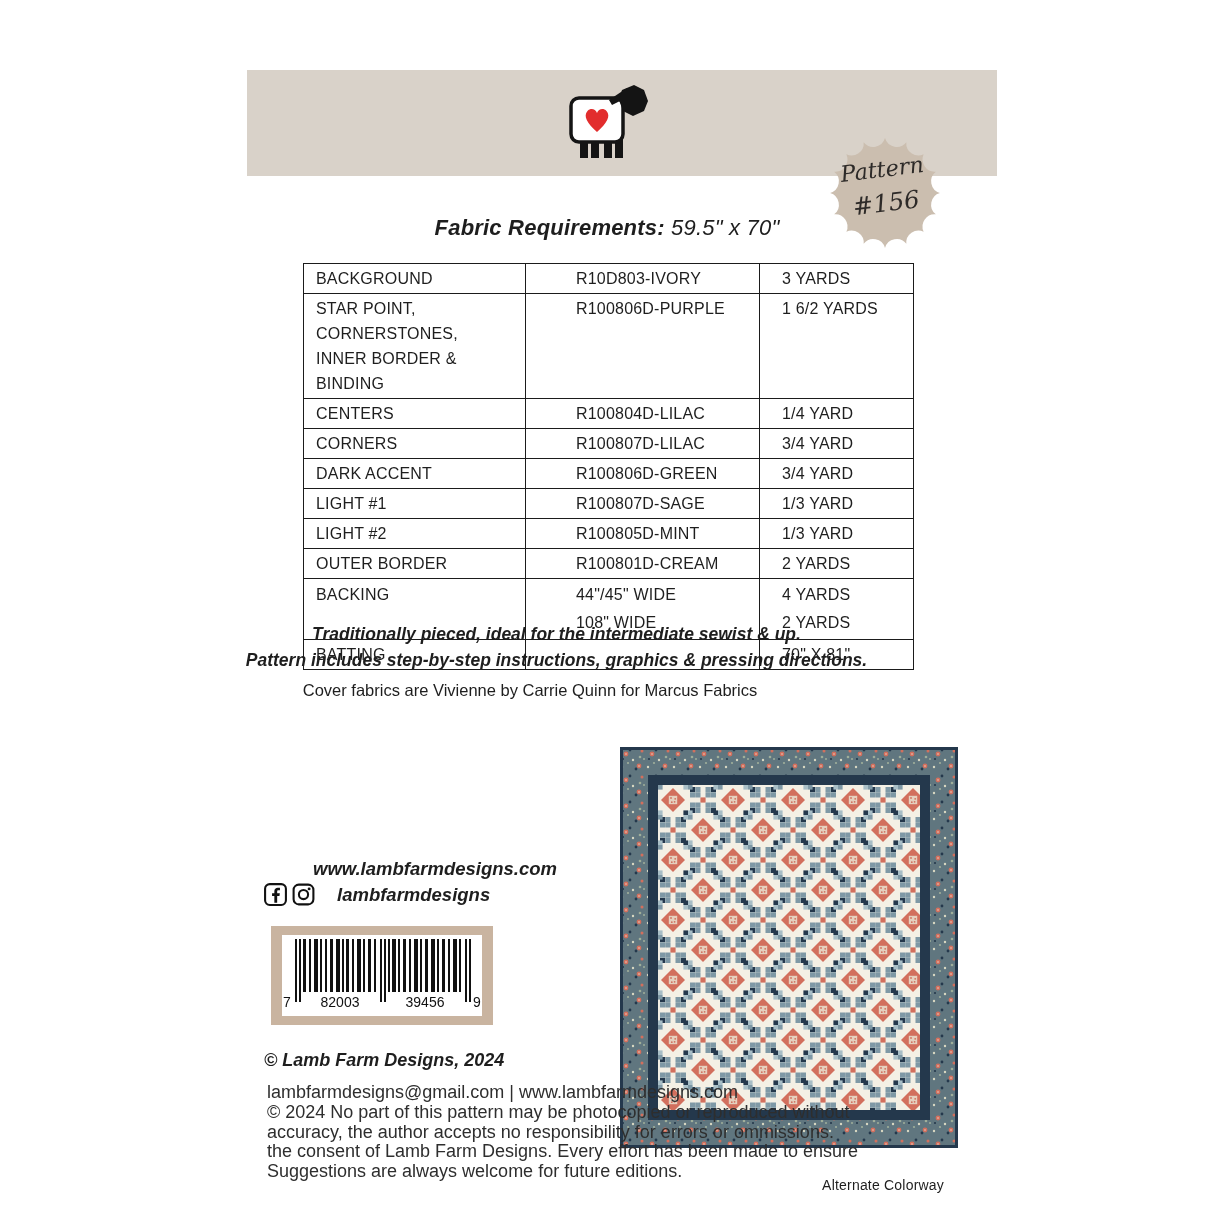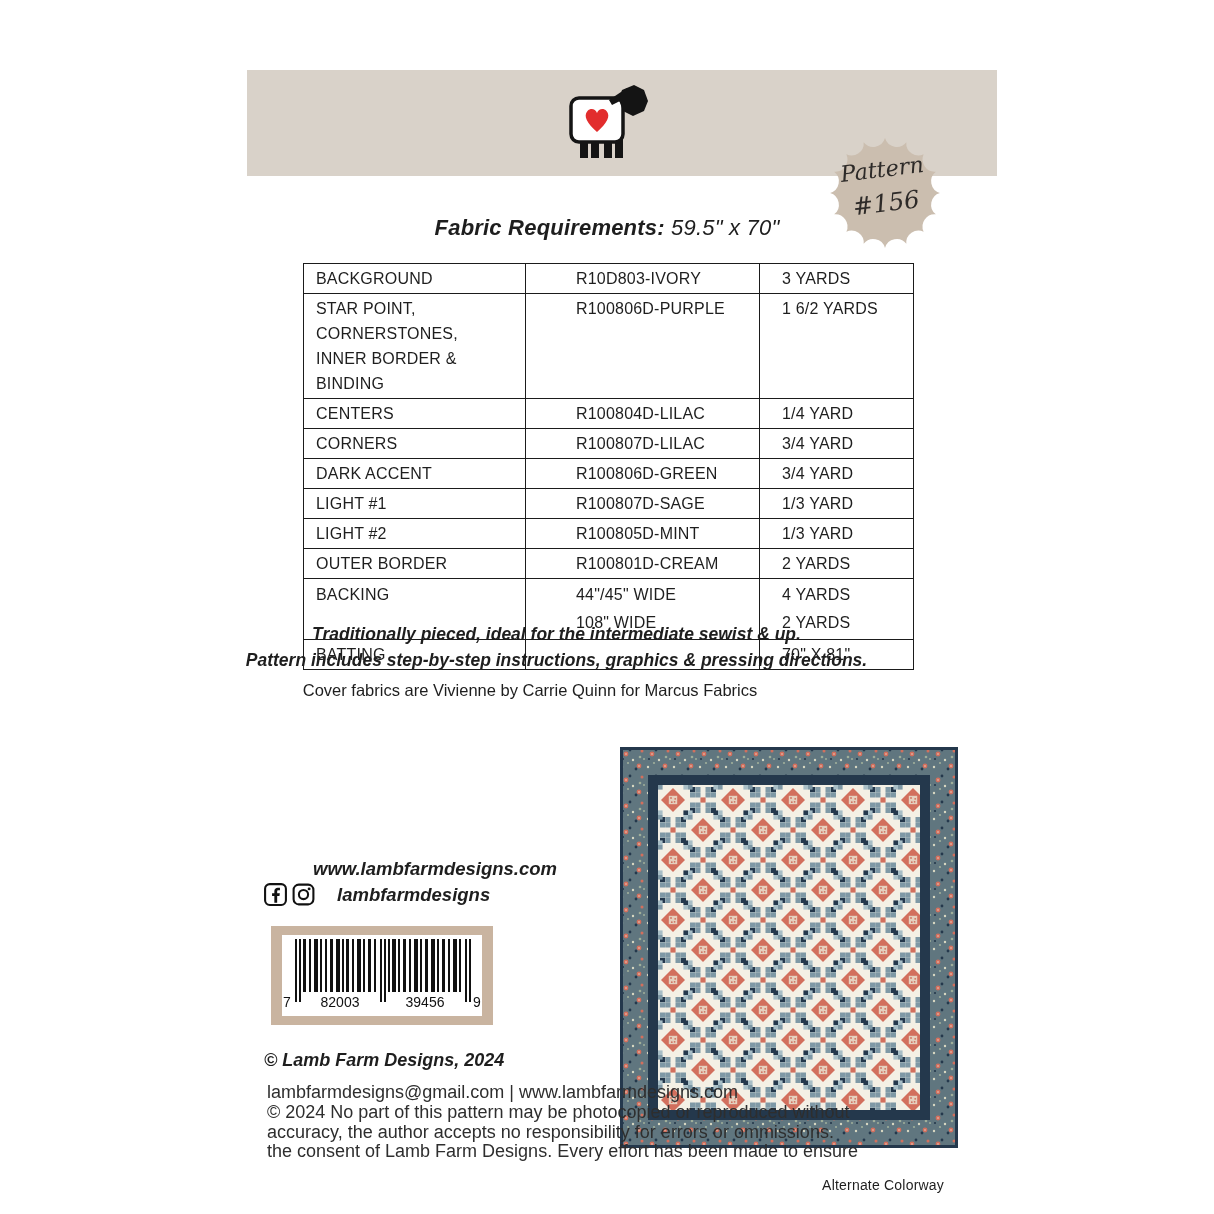--- a/index.html
+++ b/index.html
@@ -293,13 +293,14 @@
   <text x="154" y="81" text-anchor="middle">39456</text>
   <text x="206" y="81" text-anchor="middle">9</text>
 </svg>
 
 <div class="copyright">© Lamb Farm Designs, 2024</div>
 <div class="fineprint">
   <div>lambfarmdesigns@gmail.com | www.lambfarmdesigns.com</div>
   <div>© 2024 No part of this pattern may be photocopied or reproduced without</div>
   <div>accuracy, the author accepts no responsibility for errors or ommissions.</div>
   <div>the consent of Lamb Farm Designs. Every effort has been made to ensure</div>
+  <div>Suggestions are always welcome for future editions.</div>
 </div>
 
 </body></html>

